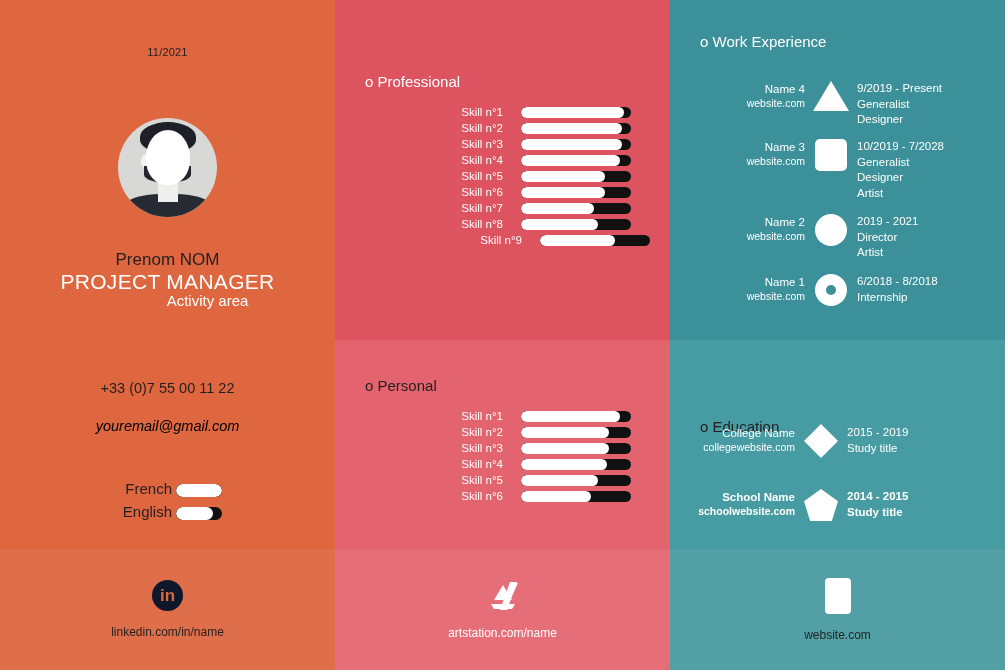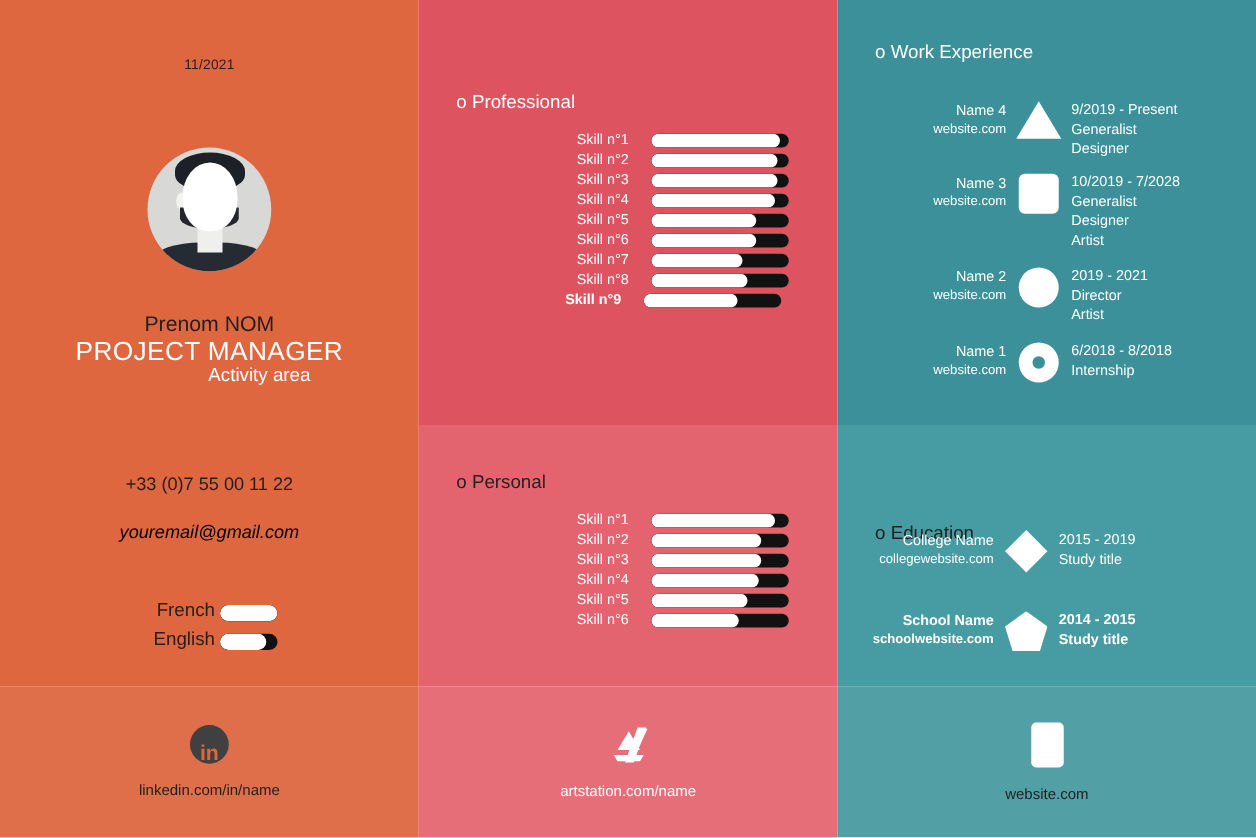--- a/index.html
+++ b/index.html
@@ -84,22 +84,22 @@
   .foot-cell{position:absolute;top:549px;width:335px;height:121px;display:flex;flex-direction:column;
      align-items:center;justify-content:center;gap:14px;}
   #foot-left{left:0;}
   #foot-mid{left:335px;}
   #foot-right{left:670px;}
   .foot-url{font-size:12px;}
   #foot-left .foot-url{color:#231f20;}
   #foot-mid .foot-url{color:#fff;}
   #foot-right .foot-url{color:#231f20;}
 
-  .li-icon{width:31px;height:31px;border-radius:50%;background:#404040;display:flex;
-     align-items:flex-end;justify-content:center;}
+  .li-icon{width:31px;height:31px;border-radius:50%;background:#0f172a;display:flex;
+     align-items:center;justify-content:center;}
   .li-icon span{font-size:17px;font-weight:bold;color:#DE6740;font-family:"Liberation Sans",sans-serif;line-height:1;}
   .as-icon{width:36px;height:32px;position:relative;}
   .web-icon{width:26px;height:36px;background:#fff;border-radius:4px;}
 </style>
 </head>
 <body>
 
 <div class="page">
 
   <div class="panel" id="col-left-bg"></div>
@@ -185,21 +185,21 @@
         <div class="skill-bar">
           <div class="fill" style="width: 66%;"></div>
         </div>
       </div>
       <div class="skill-row" style="left: 443px; top: 218px;">
         <div class="skill-name">Skill n°8</div>
         <div class="skill-bar">
           <div class="fill" style="width: 70%;"></div>
         </div>
       </div>
-      <div class="skill-row" style="left: 437px; top: 234px; font-weight: bold;">
+      <div class="skill-row" style="left: 462px; top: 234px;">
         <div class="skill-name">Skill n°9</div>
         <div class="skill-bar">
           <div class="fill" style="width: 68%;"></div>
         </div>
       </div>
     </div>
 
   <div class="sec-title" id="title-personal">o Personal</div>
   <div id="personal-list">
       <div class="skill-row" style="left: 443px; top: 410px;">

